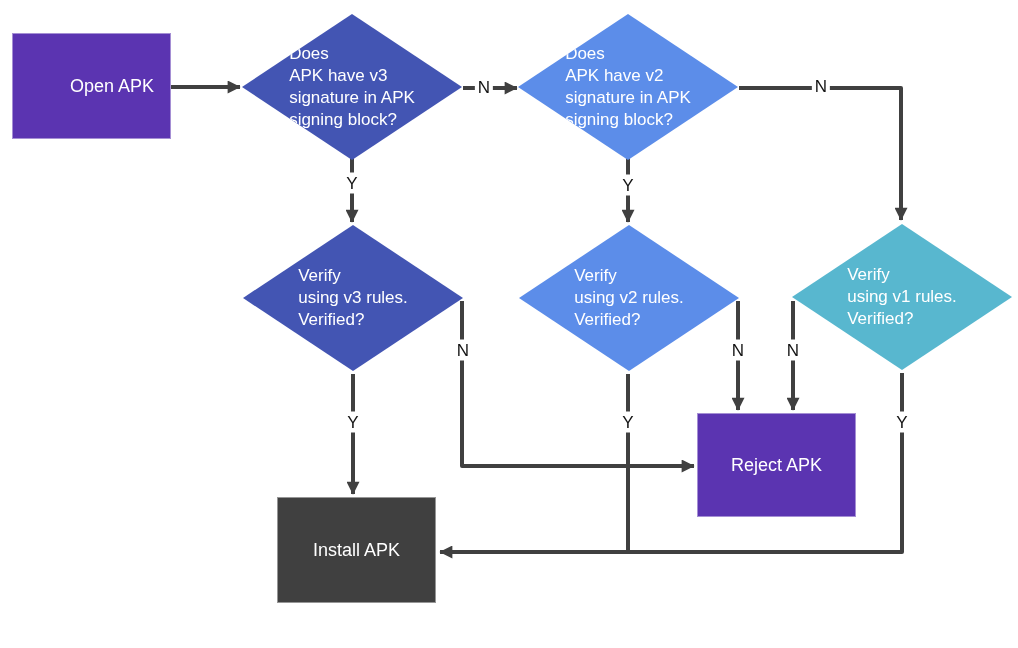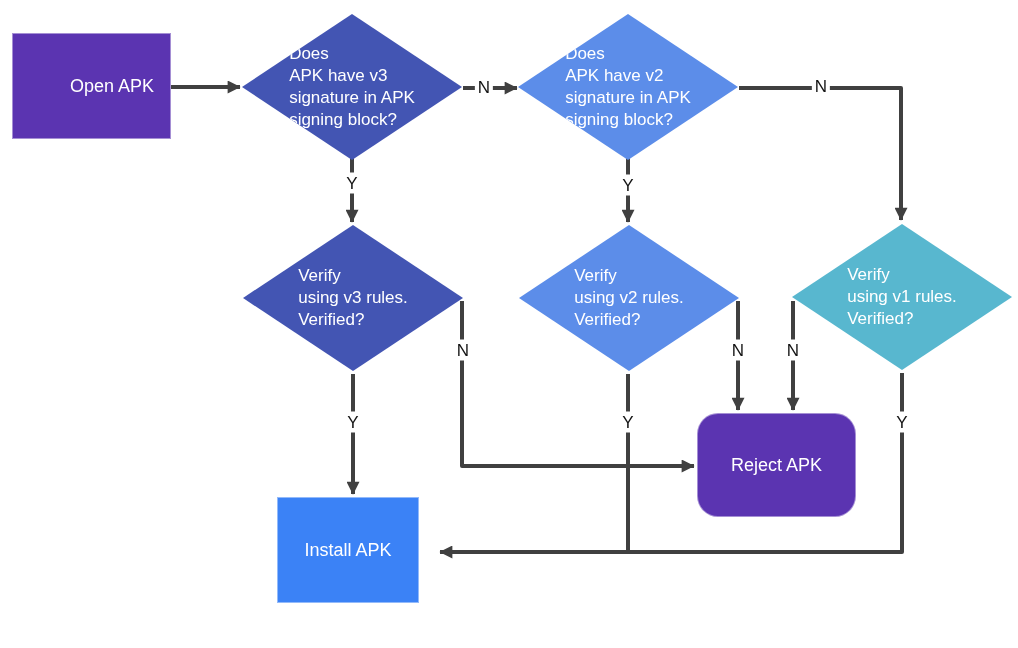--- a/index.html
+++ b/index.html
@@ -78,25 +78,25 @@
     <path class="edge" d="M 738 301 L 738 410" marker-end="url(#arrow)" style="stroke: rgb(64, 64, 64);"></path>
     <path class="edge" d="M 793 301 L 793 410" marker-end="url(#arrow)" style="stroke: rgb(64, 64, 64);"></path>
     <path class="edge" d="M 628 374 L 628 552" style="stroke: rgb(64, 64, 64);"></path>
     <path class="edge" d="M 902 373 L 902 552 L 440 552" marker-end="url(#arrow)" style="stroke: rgb(64, 64, 64);"></path>
   </svg>
 
   <div class="node rect-node" style="left: 12px; top: 33px; width: 159px; height: 106px; background-color: rgb(91, 52, 177); color: rgb(255, 255, 255); padding-left: 41px;">
     <span>Open APK</span>
   </div>
 
-  <div class="node rect-node" style="left: 697px; top: 413px; width: 159px; height: 104px; background-color: rgb(91, 52, 177); color: rgb(255, 255, 255); border-radius: 21px;">
+  <div class="node rect-node" style="left: 697px; top: 413px; width: 159px; height: 104px; background-color: rgb(91, 52, 177); color: rgb(255, 255, 255);">
     <span>Reject APK</span>
   </div>
 
-  <div class="node rect-node" style="left: 277px; top: 497px; width: 142px; height: 106px; background-color: #3b82f6; color: rgb(255, 255, 255);">
+  <div class="node rect-node" style="left: 277px; top: 497px; width: 159px; height: 106px; background-color: #404040; color: rgb(255, 255, 255);">
     <span>Install APK</span>
   </div>
 
   <div class="node diamond-node" style="left: 242px; top: 14px; width: 220px; height: 146px; background-color: rgb(67, 85, 179); color: rgb(255, 255, 255);">
     <span>Does
 APK have v3
 signature in APK
 signing block?</span>
   </div>
 

